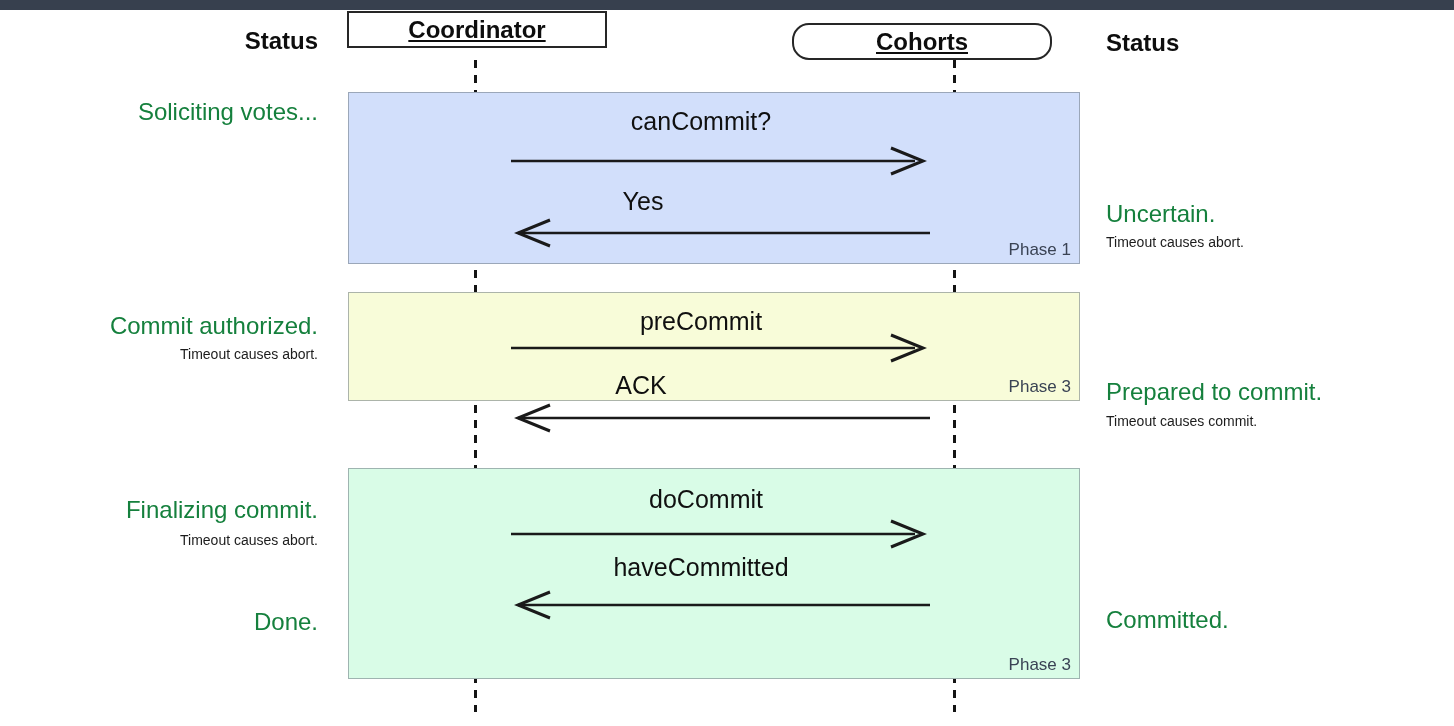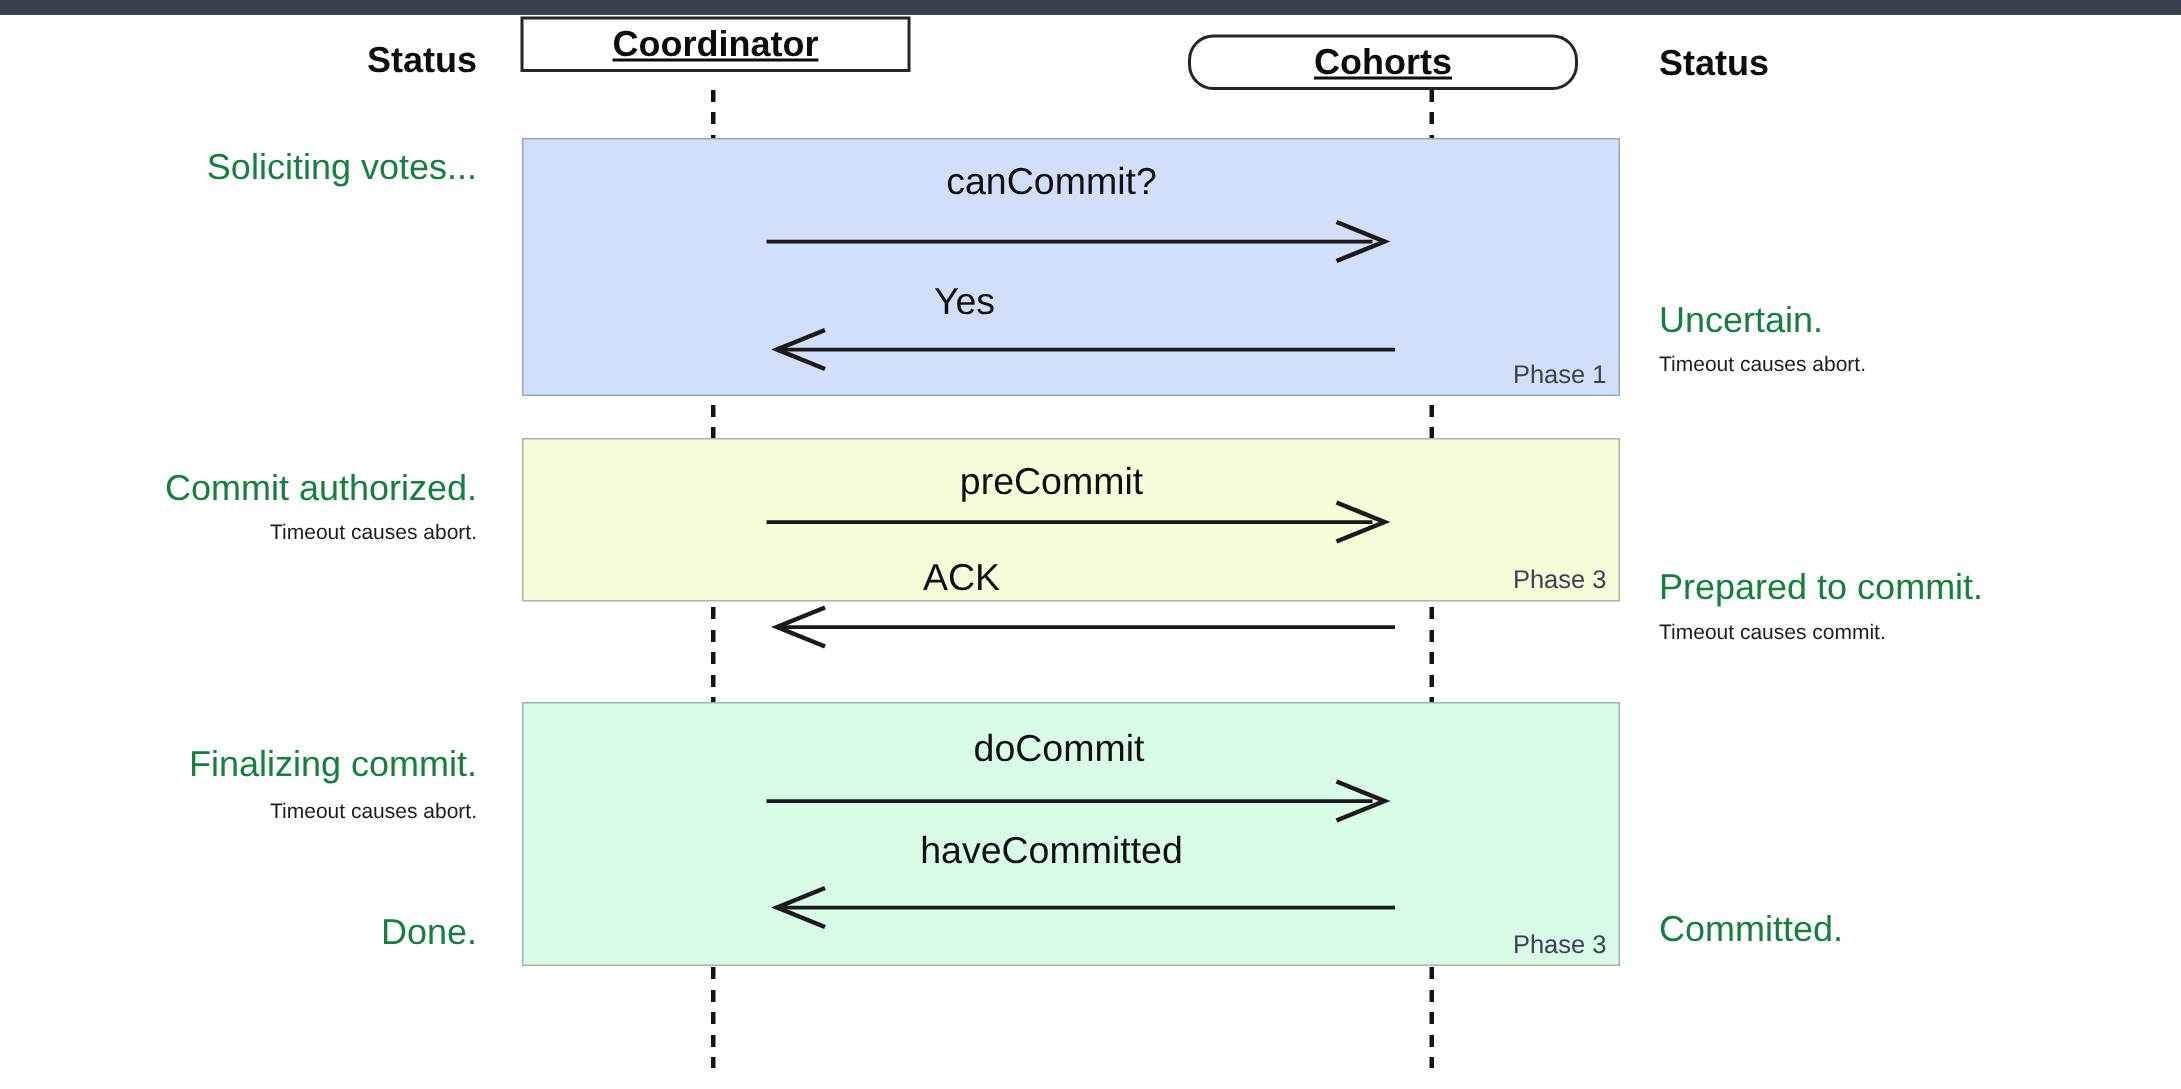--- a/index.html
+++ b/index.html
@@ -23,21 +23,21 @@
   
   .lifeline{top:60px;width:3px;height:652px;
     background:repeating-linear-gradient(to bottom,#141414 0 8px,transparent 8px 15px);}
   #lifeline-coordinator{left:474px;}
   #lifeline-cohorts{left:953px;}
 
   
   .band{left:348px;width:732px;box-sizing:border-box;border:1px solid rgba(110,120,132,.55);padding-left:32px;}
   #band-phase1{top:92px;height:172px;}
   #band-phase2{top:292px;height:109px;}
-  #band-phase3{top:468px;height:176px;}
+  #band-phase3{top:468px;height:211px;}
 
   .msg-label{position:absolute;font-size:25px;color:#101010;white-space:nowrap;transform:translateX(-50%);}
   .arrow{position:absolute;overflow:visible;}
   .arrow line,.arrow polyline{stroke:#1a1a1a;fill:none;}
   .arrow line{stroke-width:2.5;}
   .arrow polyline{stroke-width:3;}
   .phase-tag{position:absolute;right:8px;bottom:3px;font-size:17px;color:#3a4354;}
 
   
   .side-label{font-size:24px;color:#15803d;white-space:nowrap;}

